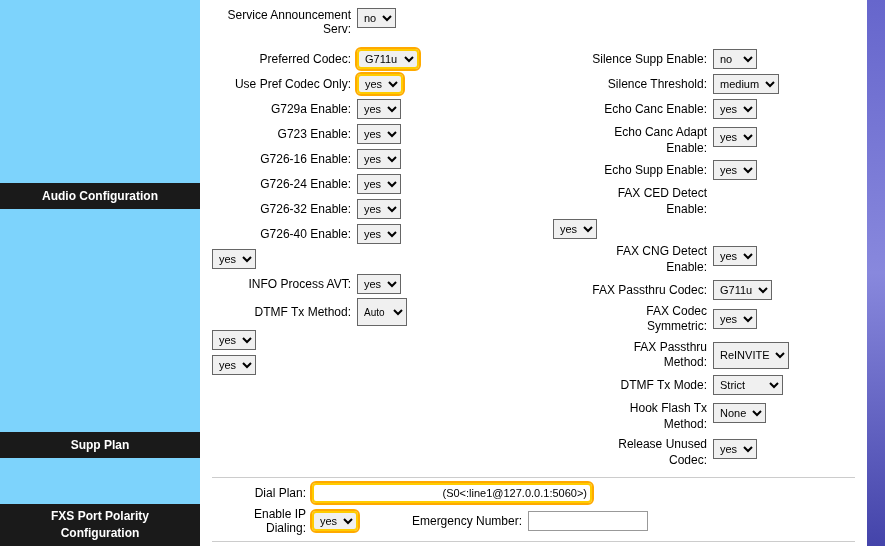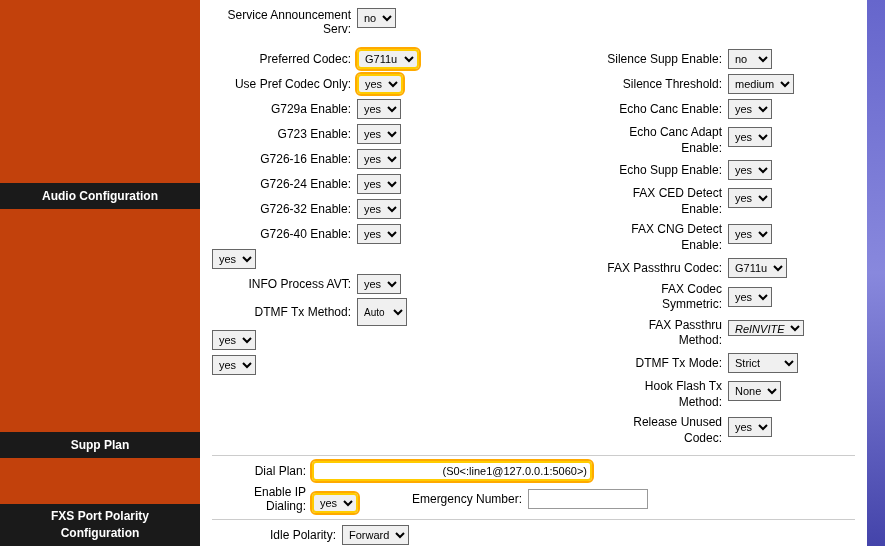--- a/index.html
+++ b/index.html
@@ -11,21 +11,21 @@
       height: 546px;
       overflow: hidden;
     }
     .outer {
       display: flex;
       width: 885px;
       height: 546px;
     }
     .sidebar {
       width: 200px;
-      background: #c2410c;
+      background: #7dd3fc;
       flex-shrink: 0;
       display: flex;
       flex-direction: column;
       gap: 2px;
       padding-top: 0;
     }
     .sidebar-section {
       background: #1a1a1a;
       color: #fff;
       text-align: center;
@@ -68,21 +68,21 @@
       border-radius: 4px;
       outline: 2px solid #ffaa00;
     }
     .input-highlighted {
       border: 2px solid #ffcc00 !important;
       border-radius: 4px;
       outline: 2px solid #ffaa00;
     }
     .two-col {
       display: flex;
-      gap: 16px;
+      gap: 1px;
     }
     .col-left {
       width: 340px;
       flex-shrink: 0;
     }
     .col-right {
       flex: 1;
     }
     .row {
       display: flex;
@@ -316,21 +316,21 @@
 
         <div class="row">
           <div class="row-label lbl-rw1">Echo Supp Enable:</div>
           <div class="row-control">
             <select style="font-size:11px; height:20px;">
               <option>yes</option><option>no</option>
             </select>
           </div>
         </div>
 
-        <div class="row" style="align-items:flex-start; padding-top:2px;">
+        <div class="row" style="align-items:flex-start; padding-top:2px;flex-direction:column;">
           <div class="row-label lbl-rw1 multiline-label" style="line-height:1.3;">FAX CED Detect<br>Enable:</div>
           <div class="row-control" style="padding-top:2px;">
             <select style="font-size:11px; height:20px;">
               <option>yes</option><option>no</option>
             </select>
           </div>
         </div>
 
         <div class="row" style="align-items:flex-start; padding-top:2px;">
           <div class="row-label lbl-rw1 multiline-label" style="line-height:1.3;">FAX CNG Detect<br>Enable:</div>
@@ -355,21 +355,21 @@
           <div class="row-control">
             <select style="font-size:11px; height:20px;">
               <option>yes</option><option>no</option>
             </select>
           </div>
         </div>
 
         <div class="row" style="align-items:flex-start; padding-top:2px;">
           <div class="row-label lbl-rw1 multiline-label" style="line-height:1.3;">FAX Passthru<br>Method:</div>
           <div class="row-control" style="padding-top:2px;">
-            <select style="font-size:11px; height:16px;font-style:italic;">
+            <select style="font-size:11px; height:27px;">
               <option>ReINVITE</option><option>NSE</option><option>PassThru</option>
             </select>
           </div>
         </div>
 
         <div class="row">
           <div class="row-label lbl-rw1">DTMF Tx Mode:</div>
           <div class="row-control">
             <select style="font-size:11px; height:20px;">
               <option>Strict</option><option>Passthru</option>
@@ -401,21 +401,21 @@
     <div style="margin-top: 6px; border-top: 1px solid #ccc; padding-top: 4px;">
 
       <div class="row">
         <div class="row-label" style="width:100px; text-align:right;">Dial Plan:</div>
         <div class="row-control">
           <input type="text" class="input-highlighted dial-plan-input" value="(S0&lt;:line1@127.0.0.1:5060&gt;)" style="width: 280px;">
         </div>
       </div>
 
       <div style="display:flex; gap:0; margin-top:2px;">
-        <div style="display:flex; align-items:flex-end;">
+        <div style="display:flex; align-items:center;">
           <div class="row-label" style="width:100px; text-align:right;">Enable IP Dialing:</div>
           <div class="row-control">
             <select class="select-highlighted" style="font-size:11px; height:20px;">
               <option>yes</option><option>no</option>
             </select>
           </div>
         </div>
         <div style="display:flex; align-items:center; margin-left:40px;">
           <div class="row-label" style="width:130px; text-align:right;">Emergency Number:</div>
           <div class="row-control">

